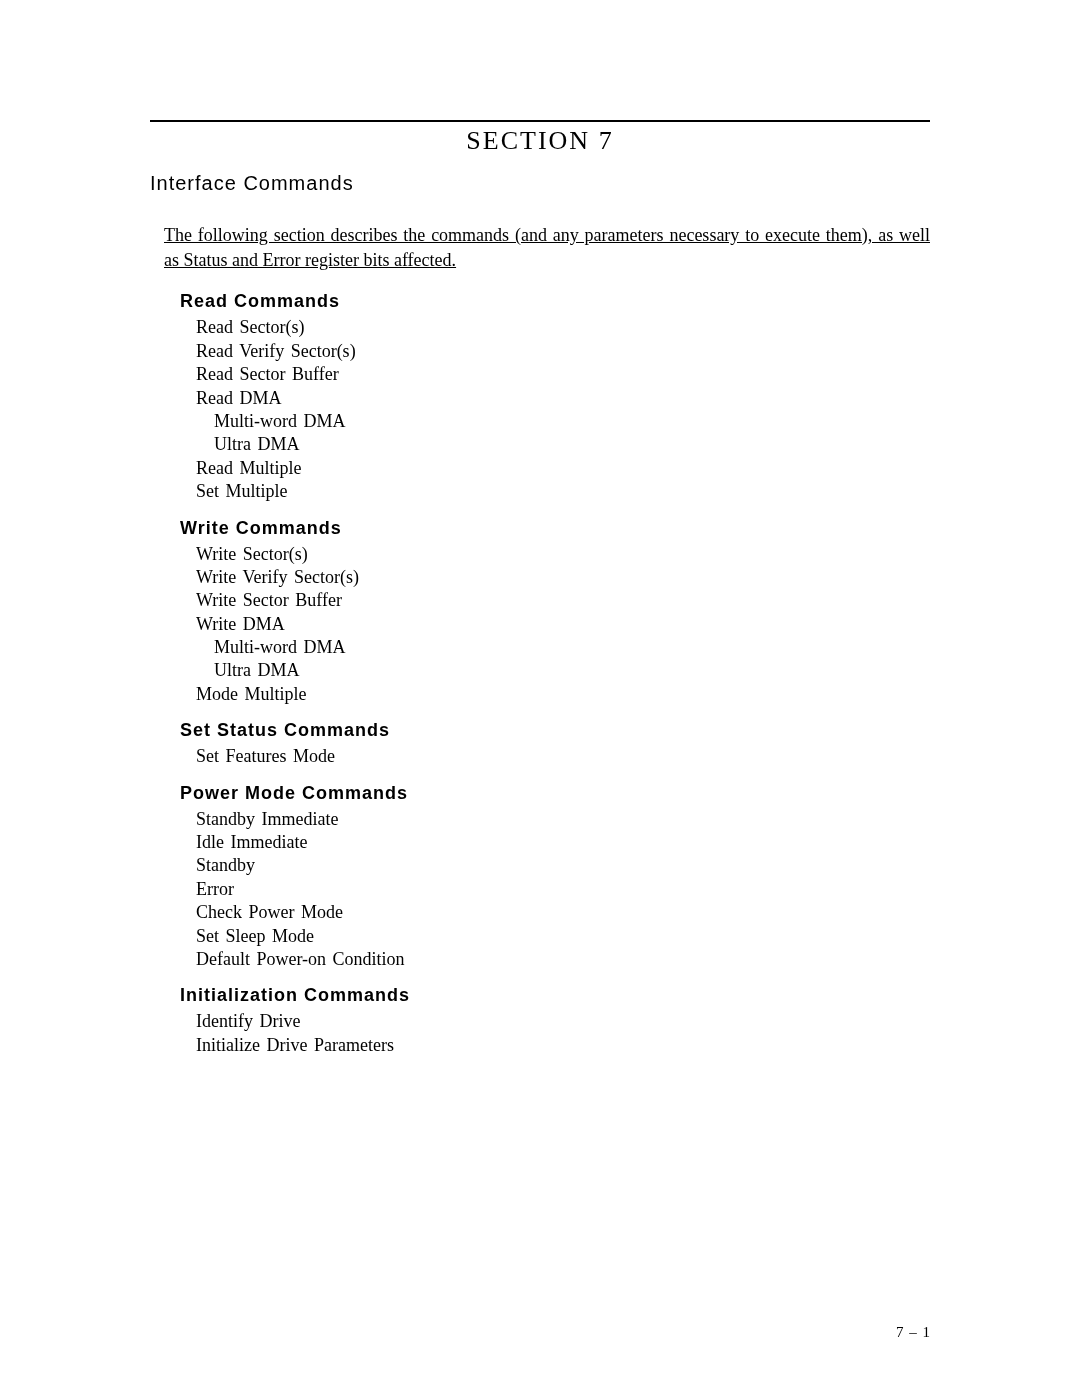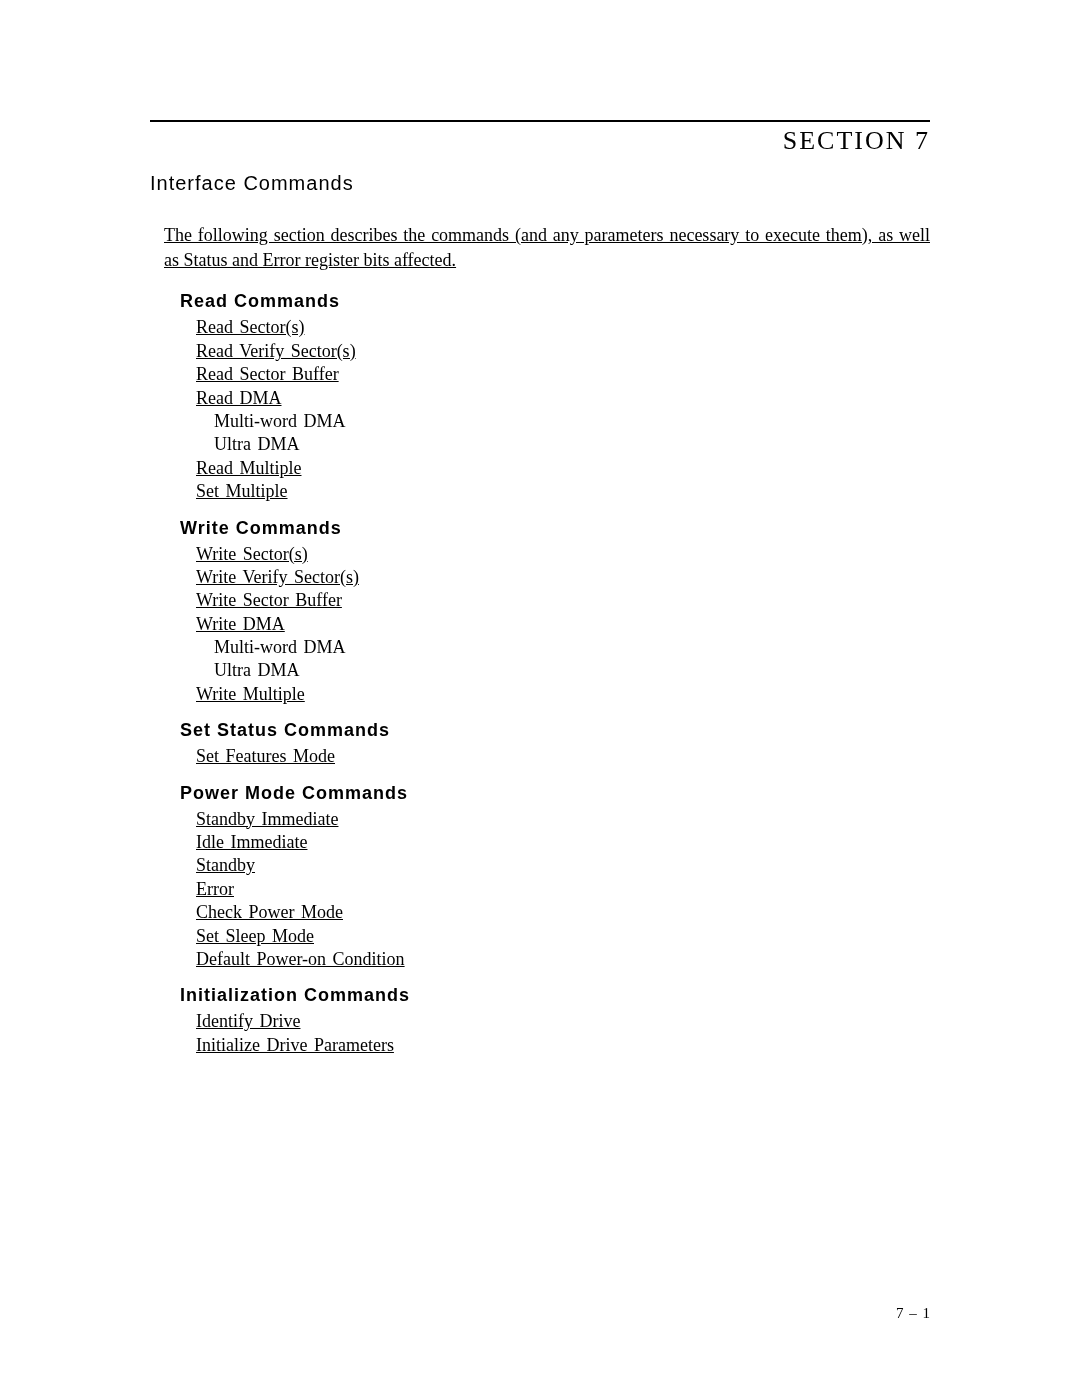--- a/index.html
+++ b/index.html
@@ -15,21 +15,21 @@
   .page {
     padding: 120px 150px 60px 150px;
     box-sizing: border-box;
   }
   .header-rule {
     border: none;
     border-top: 2px solid #000;
     margin: 0 0 4px 0;
   }
   .section-label {
-    text-align: right;
+    text-align: center;
     font-family: "Times New Roman", Times, serif;
     font-size: 26px;
     letter-spacing: 2px;
     margin-bottom: 6px;
     margin-top: 2px;
   }
   .title {
     font-family: Arial, Helvetica, sans-serif;
     font-weight: normal;
     font-size: 20px;
@@ -54,29 +54,28 @@
     letter-spacing: 1px;
     margin-bottom: 4px;
   }
   .items {
     margin-left: 16px;
     font-size: 18px;
     line-height: 1.3;
   }
   .item {
     word-spacing: 2px;
-    text-decoration: underline;
   }
   .sub-item {
     margin-left: 18px;
     word-spacing: 2px;
   }
   .page-number {
     position: absolute;
-    bottom: 75px;
+    bottom: 56px;
     right: 150px;
     font-size: 15px;
     word-spacing: 2px;
   }
 </style>
 </head>
 <body>
 
 <div class="page">
   <hr class="header-rule">
@@ -99,21 +98,21 @@
       </div>
       <div class="group">
         <div class="group-title">Write Commands</div>
         <div class="items">
           <div class="item">Write Sector(s)</div>
           <div class="item">Write Verify Sector(s)</div>
           <div class="item">Write Sector Buffer</div>
           <div class="item">Write DMA</div>
           <div class="sub-item">Multi-word DMA</div>
           <div class="sub-item">Ultra DMA</div>
-          <div class="item">Write Multiple</div>
+          <div class="item">Mode Multiple</div>
         </div>
       </div>
       <div class="group">
         <div class="group-title">Set Status Commands</div>
         <div class="items">
           <div class="item">Set Features Mode</div>
         </div>
       </div>
       <div class="group">
         <div class="group-title">Power Mode Commands</div>

